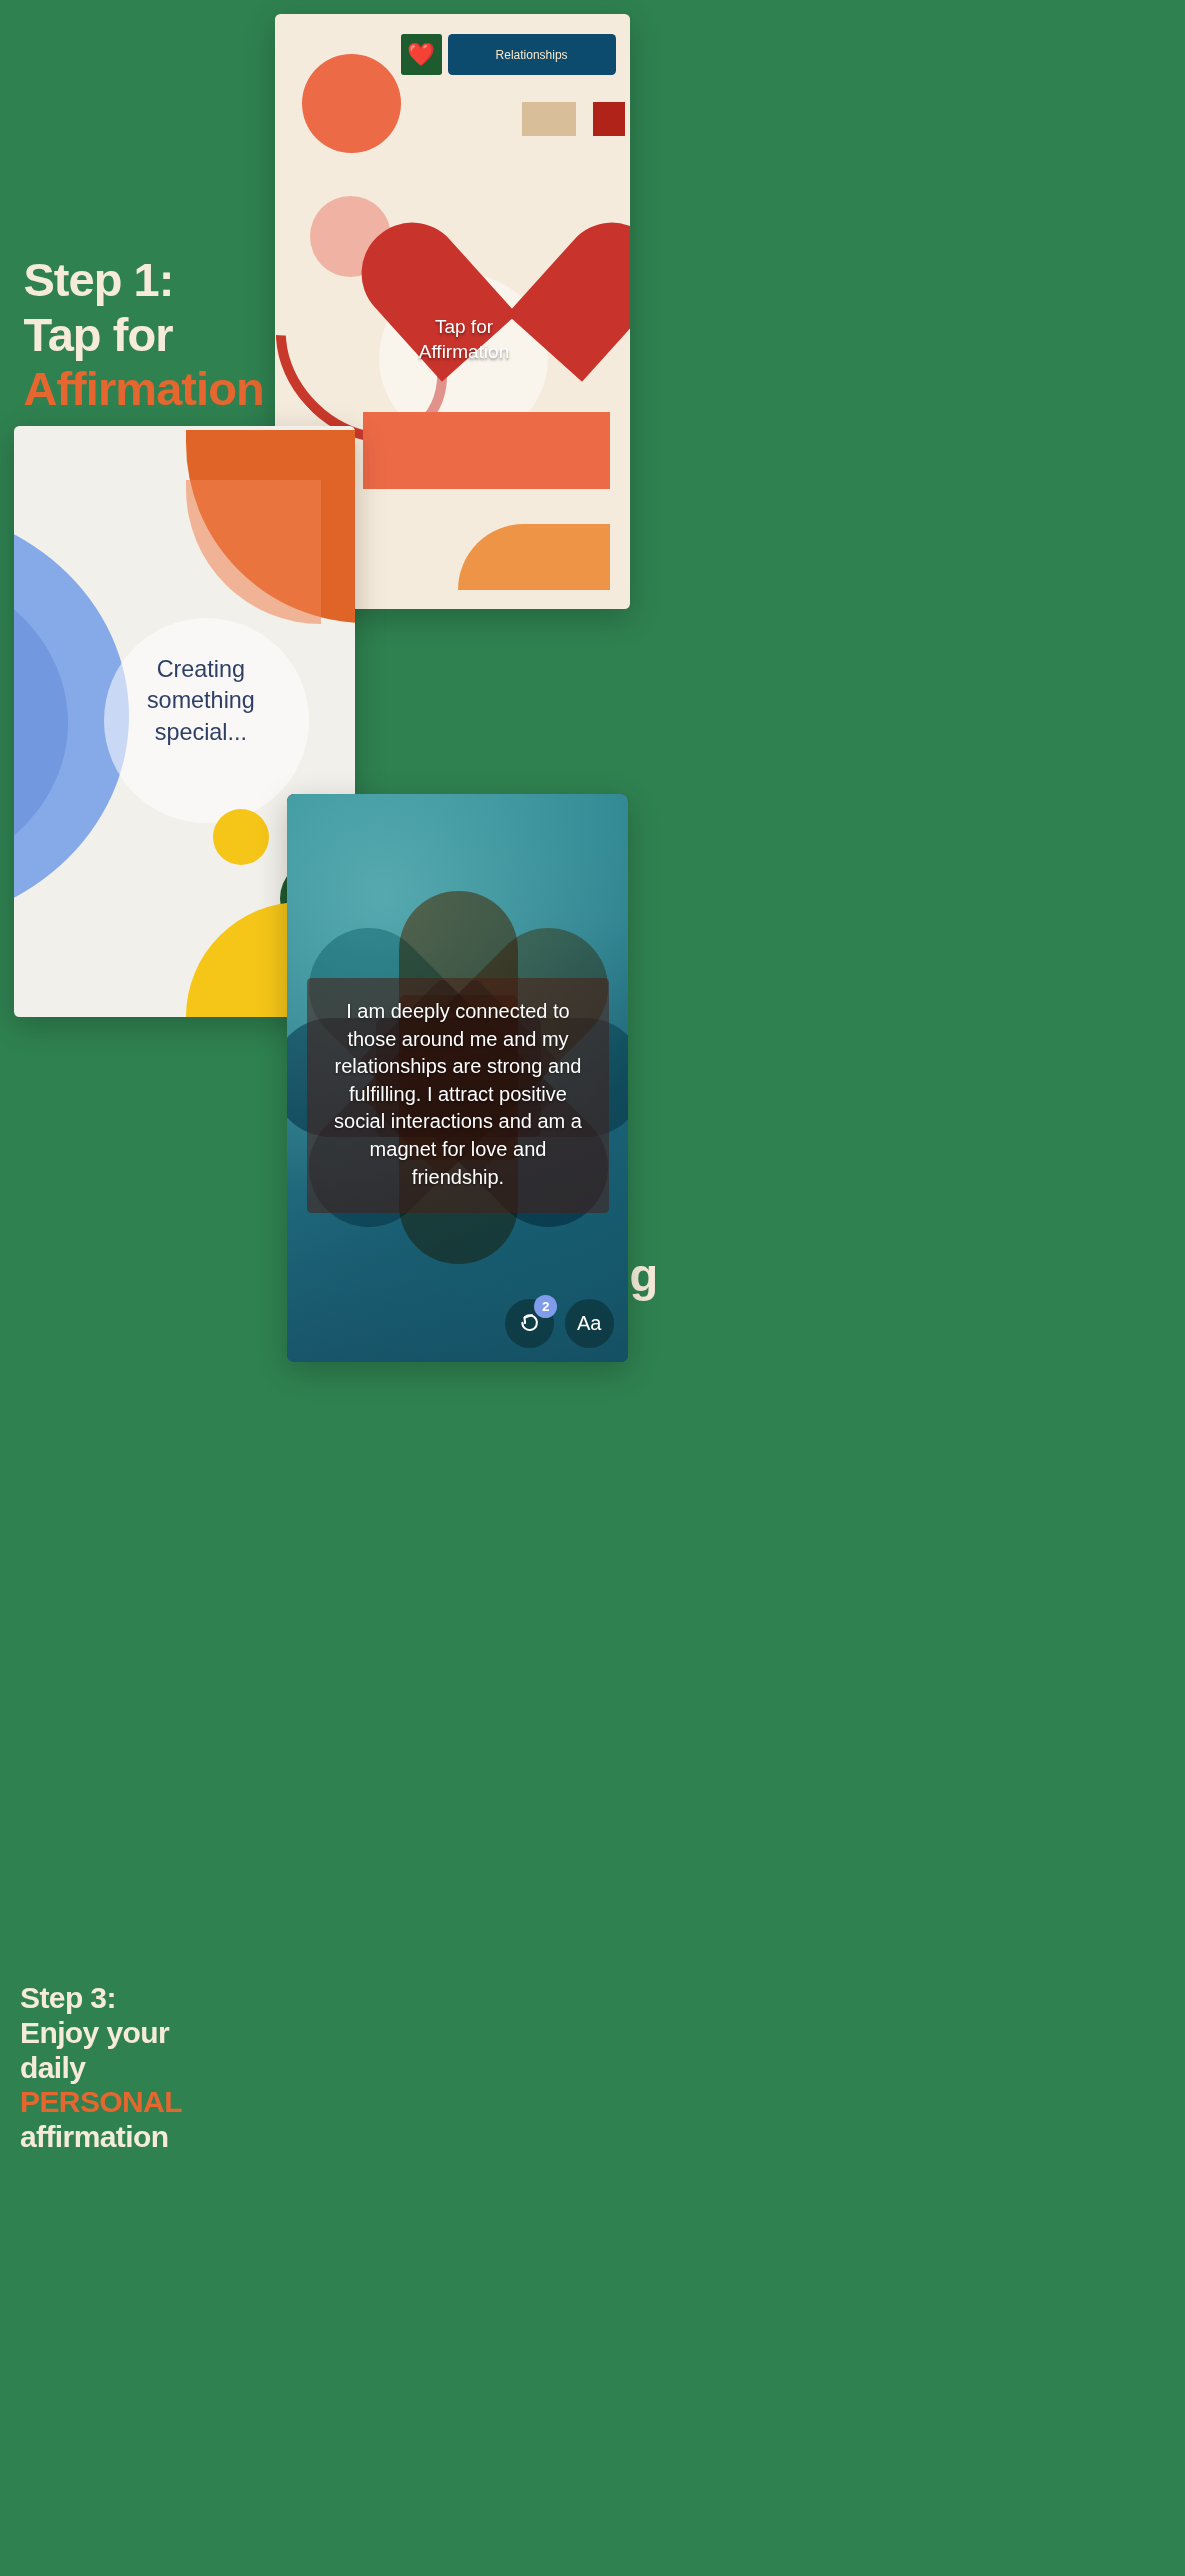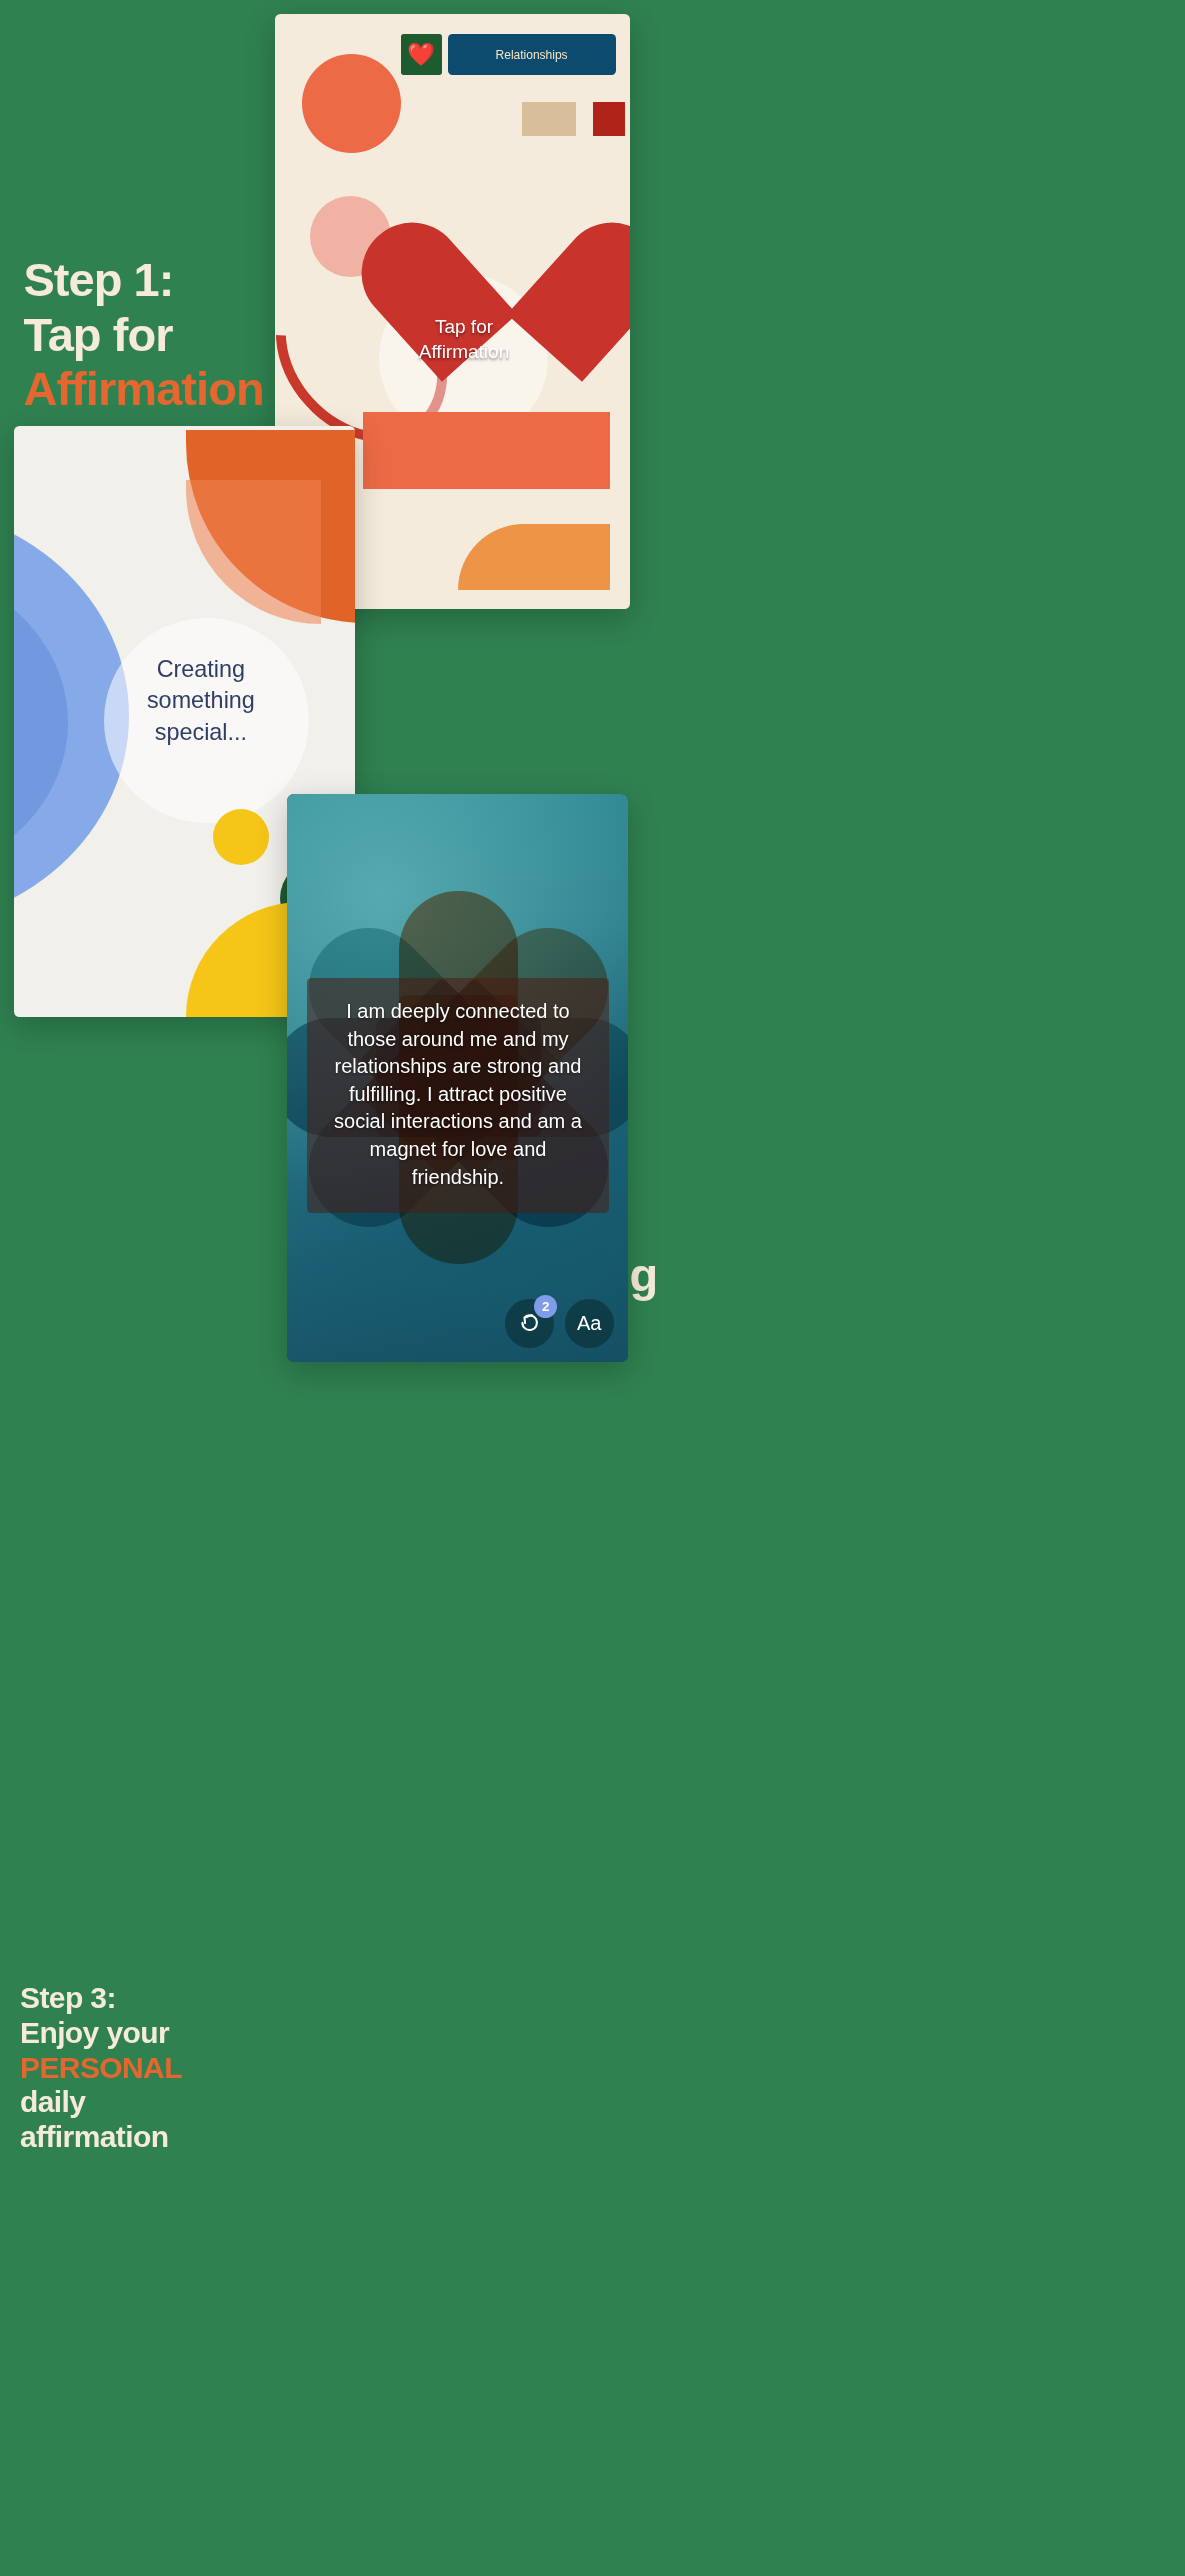--- a/index.html
+++ b/index.html
@@ -284,19 +284,19 @@
       </div>
       <div class="tool">
         <span>Aa</span>
       </div>
     </div>
   </div>
 
   <div class="step-block" id="step3">
     <span class="ln">Step 3:</span>
     <span class="ln">Enjoy your</span>
+    <span class="ln">daily</span>
     <span class="ln accent">PERSONAL</span>
-    <span class="ln">daily</span>
     <span class="ln">affirmation</span>
   </div>
 
 </div>
 
 
 </body></html>

